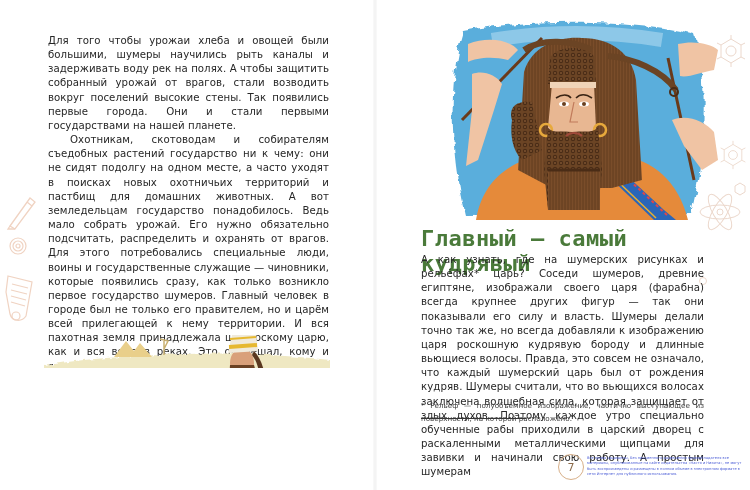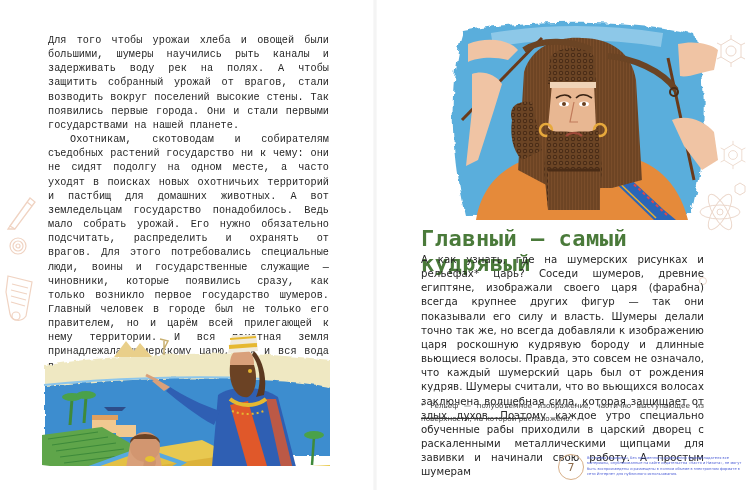--- a/index.html
+++ b/index.html
@@ -1,20 +1,20 @@
 <!DOCTYPE html>
 <html><head>
 <meta charset="utf-8">
 <style>
   * { box-sizing: border-box; margin: 0; padding: 0; }
   html, body { width: 750px; height: 490px; overflow: hidden; background: #ffffff; }
   body { font-family: "DejaVu Sans", sans-serif; color: #1f1f1f; position: relative; }
 
   .spread { position: absolute; left: 0; top: 0; width: 750px; height: 490px; display: flex; }
-  .page { position: relative; width: 375px; height: 466px; overflow: hidden; font-family: Liberation Mono, monospace; }
+  .page { position: relative; width: 375px; height: 368px; overflow: hidden; }
   .page-left { background: #ffffff; }
   .page-right { background: #ffffff; }
   .gutter { position: absolute; left: 373px; top: 0; width: 4px; height: 490px;
             background: linear-gradient(to right, rgba(0,0,0,0.02), rgba(0,0,0,0.05), rgba(0,0,0,0.02)); }
 
   .body-text {
     position: absolute;
     font-size: 10.2px;
     line-height: 14.15px;
     text-align: justify;

